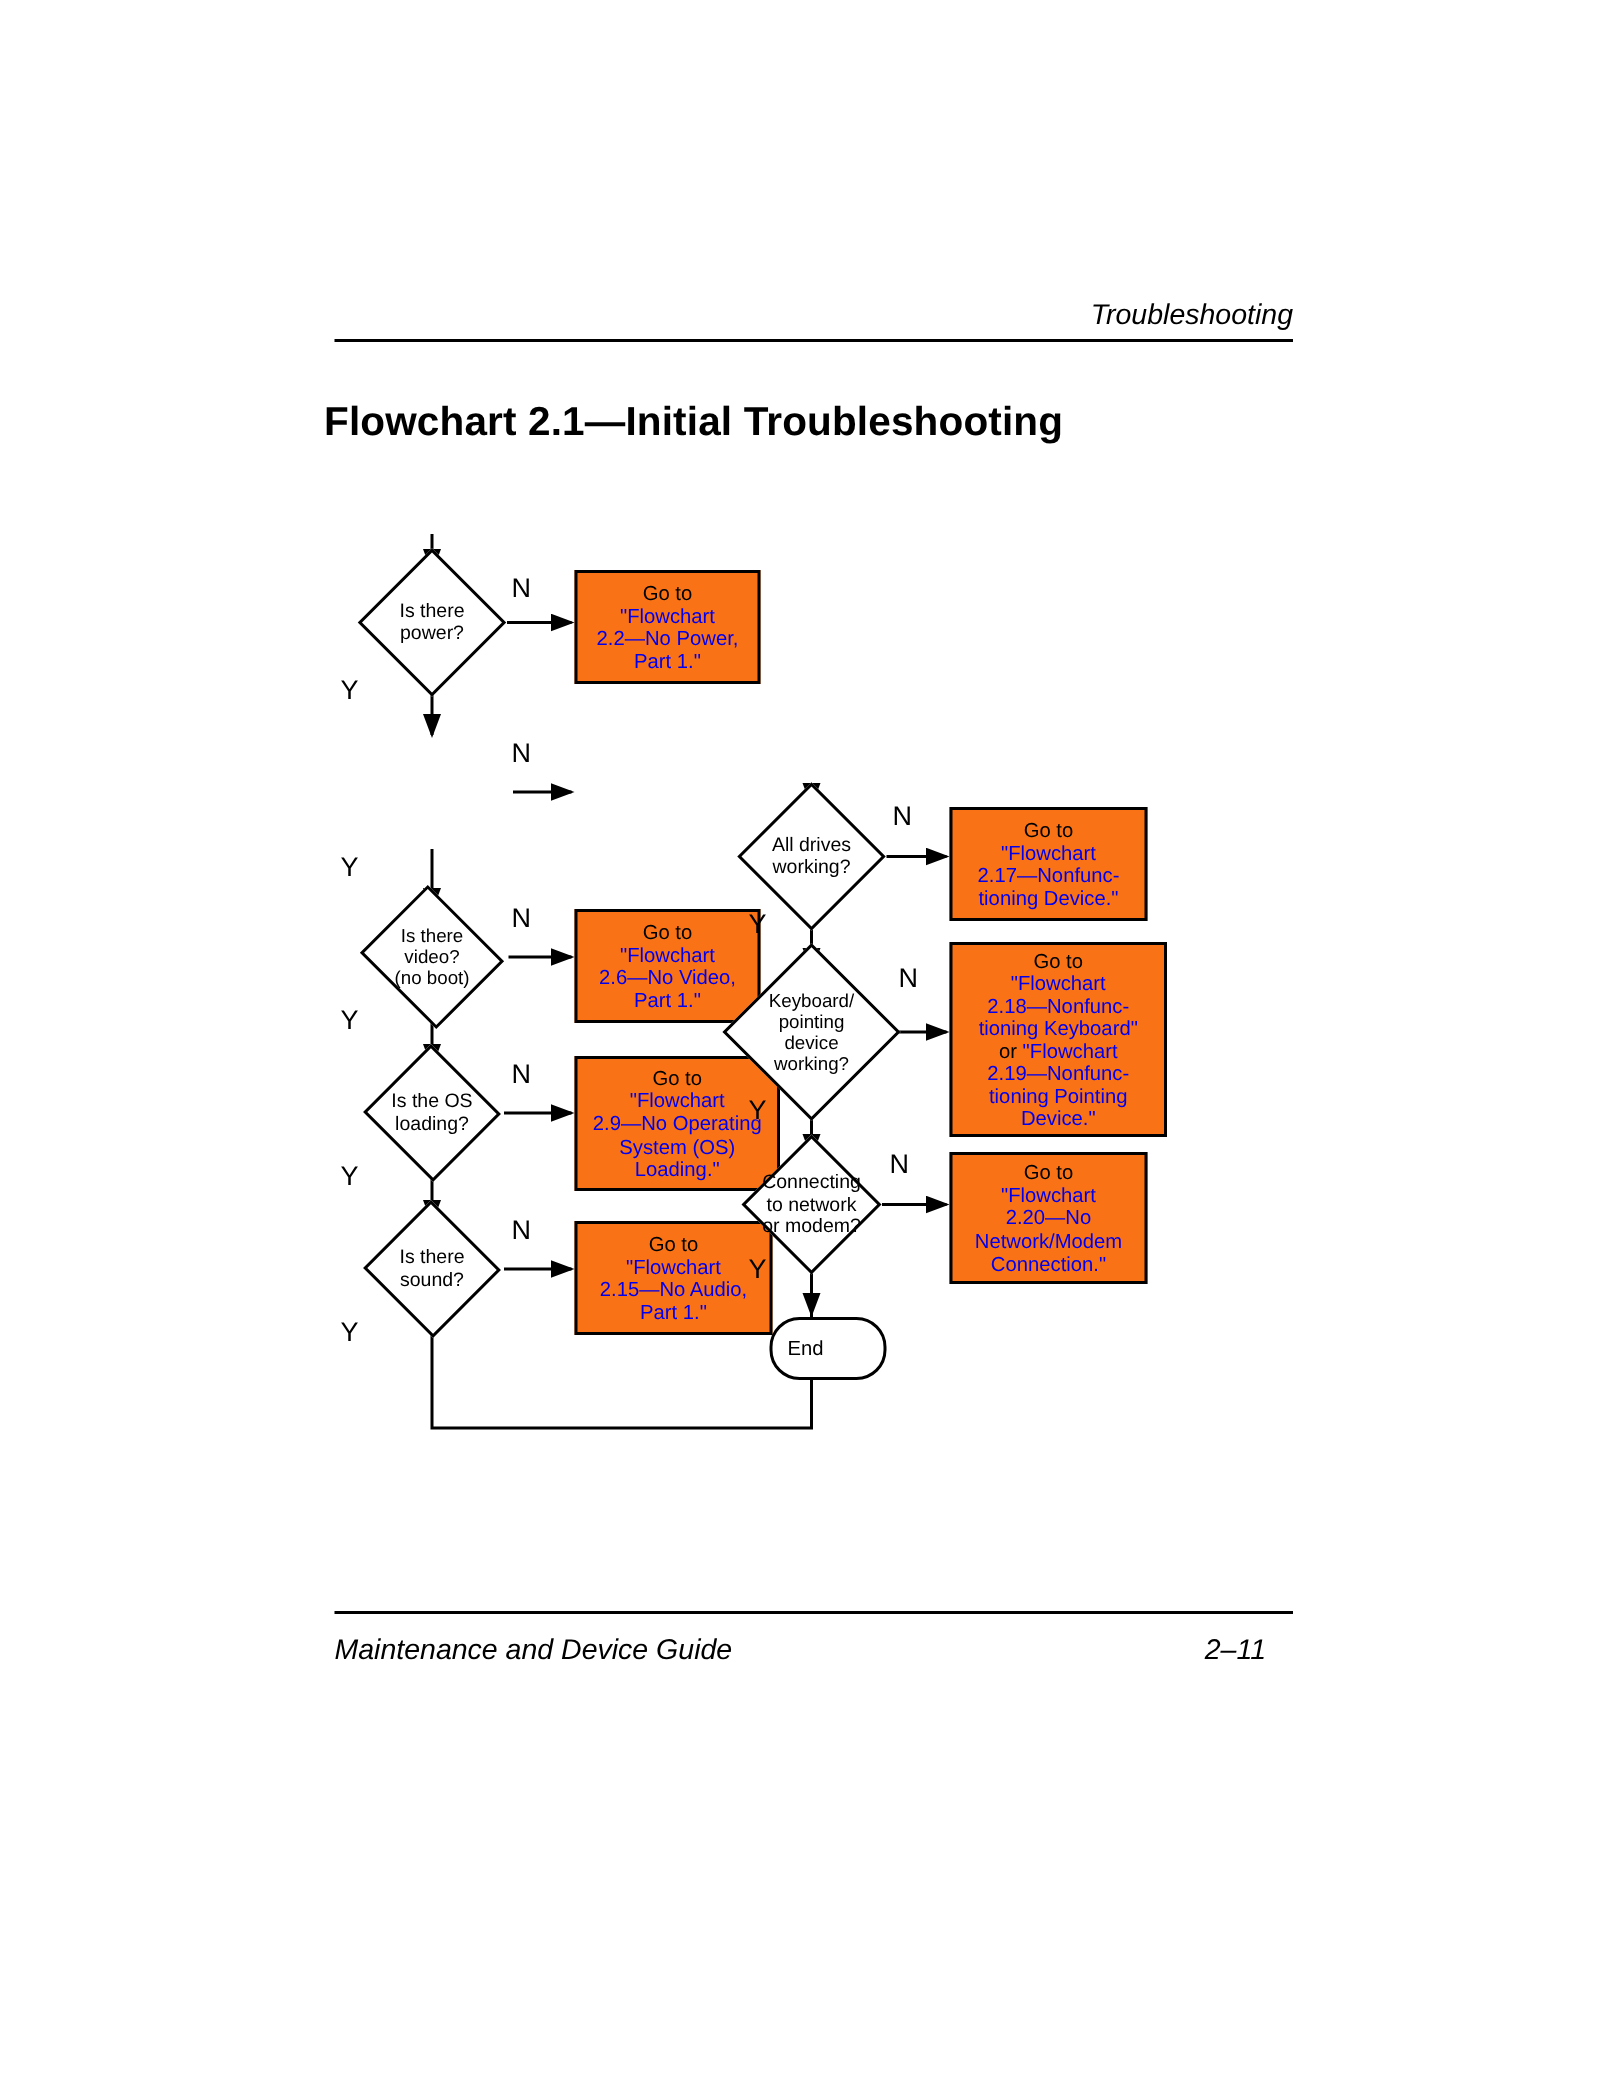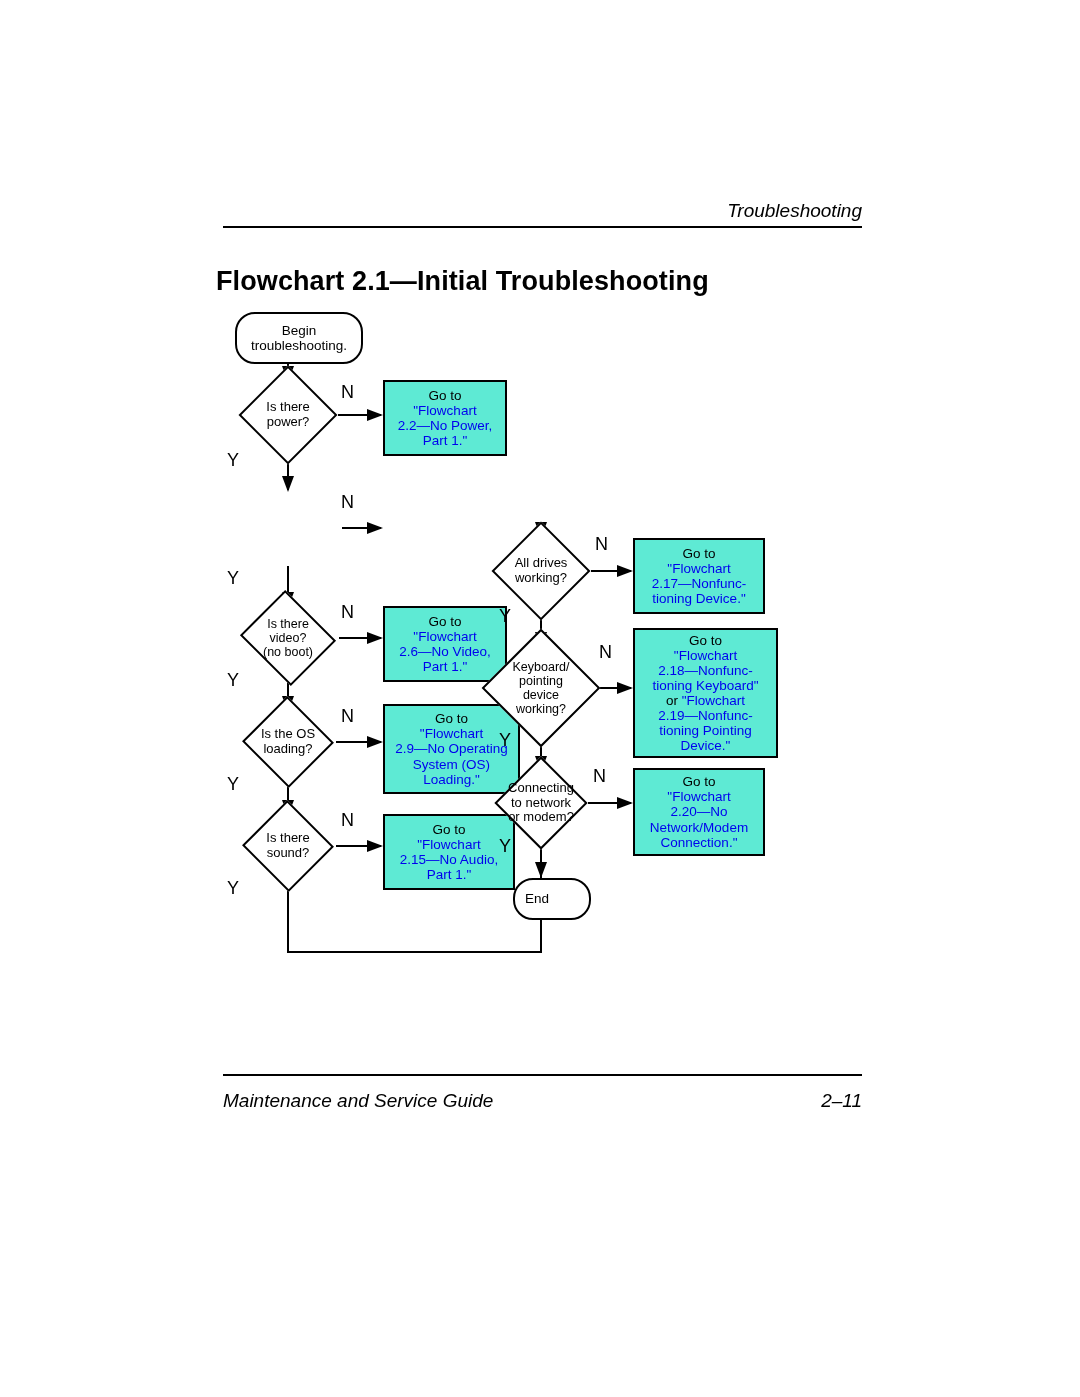--- a/index.html
+++ b/index.html
@@ -45,21 +45,21 @@
   .footer-left {
     position: absolute;
     top: 1090px;
     left: 223px;
     font-style: italic;
     font-size: 19px;
   }
   .footer-right {
     position: absolute;
     top: 1090px;
-    right: 218px;
+    right: 236px;
     font-style: italic;
     font-size: 19px;
     text-align: center;
   }
   .diagram {
     position: absolute;
     left: 223px;
     top: 310px;
     width: 640px;
     height: 660px;
@@ -77,21 +77,21 @@
     border: 2.5px solid #000;
     border-radius: 20px;
     padding: 5px 8px;
     background: #fff;
     display: flex;
     align-items: center;
     justify-content: center;
   }
   .rect {
     border: 2px solid #000;
-    background: #5eead4;
+    background: #f97316;
     padding: 3px 4px;
     display: flex;
     flex-direction: column;
     align-items: center;
     justify-content: center;
   }
   .diamond-wrap {
     position: absolute;
   }
   .diamond {
@@ -161,21 +161,20 @@
 
       <line x1="318" y1="420" x2="318" y2="460" stroke="#000" stroke-width="2" marker-end="url(#arr)"></line>
 
       <line x1="318" y1="526" x2="318" y2="566" stroke="#000" stroke-width="2" marker-end="url(#arr)"></line>
 
       <line x1="368" y1="261" x2="408" y2="261" stroke="#000" stroke-width="2" marker-end="url(#arr)"></line>
       <line x1="372" y1="378" x2="408" y2="378" stroke="#000" stroke-width="2" marker-end="url(#arr)"></line>
       <line x1="365" y1="493" x2="408" y2="493" stroke="#000" stroke-width="2" marker-end="url(#arr)"></line>
     </svg>
 
-    <div class="node terminator" style="left:12px; top:2px; width:108px; height:38px;">Begin<br>troubleshooting.</div>
 
     <div class="diamond-wrap" style="left:30px; top:70px; width:70px; height:70px;">
       <div class="diamond"></div>
       <div class="diamond-label">Is there<br>power?</div>
     </div>
     <div class="yn" style="left:118px; top:72px;">N</div>
     <div class="yn" style="left:4px; top:140px;">Y</div>
 
     <div class="yn" style="left:118px; top:182px;">N</div>
     <div class="yn" style="left:4px; top:258px;">Y</div>
@@ -257,16 +256,16 @@
     </div>
 
     <div class="node rect" style="left:410px; top:458px; width:120px; height:78px;">
       <span class="plain">Go to</span>
       <span class="link">"Flowchart<br>2.20—No<br>Network/Modem<br>Connection."</span>
     </div>
 
   </div>
 
   <div class="hr bottom"></div>
-  <div class="footer-left">Maintenance and Service Guide</div>
+  <div class="footer-left">Maintenance and Device Guide</div>
   <div class="footer-right">2–11</div>
 
 </div>
 
 </body></html>

